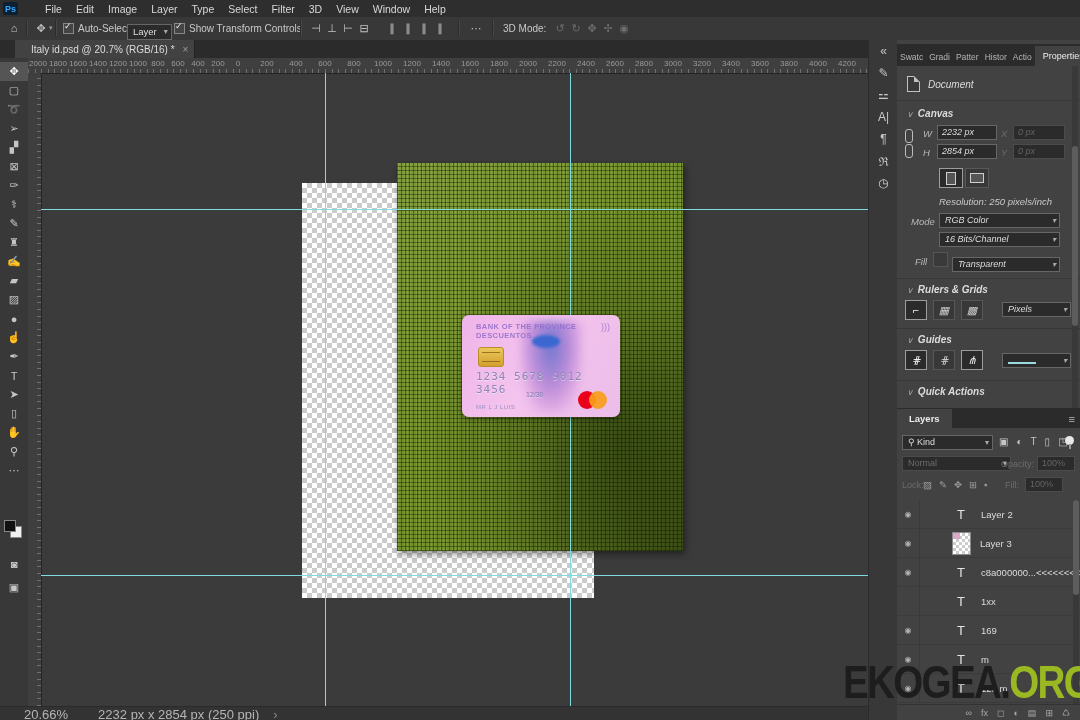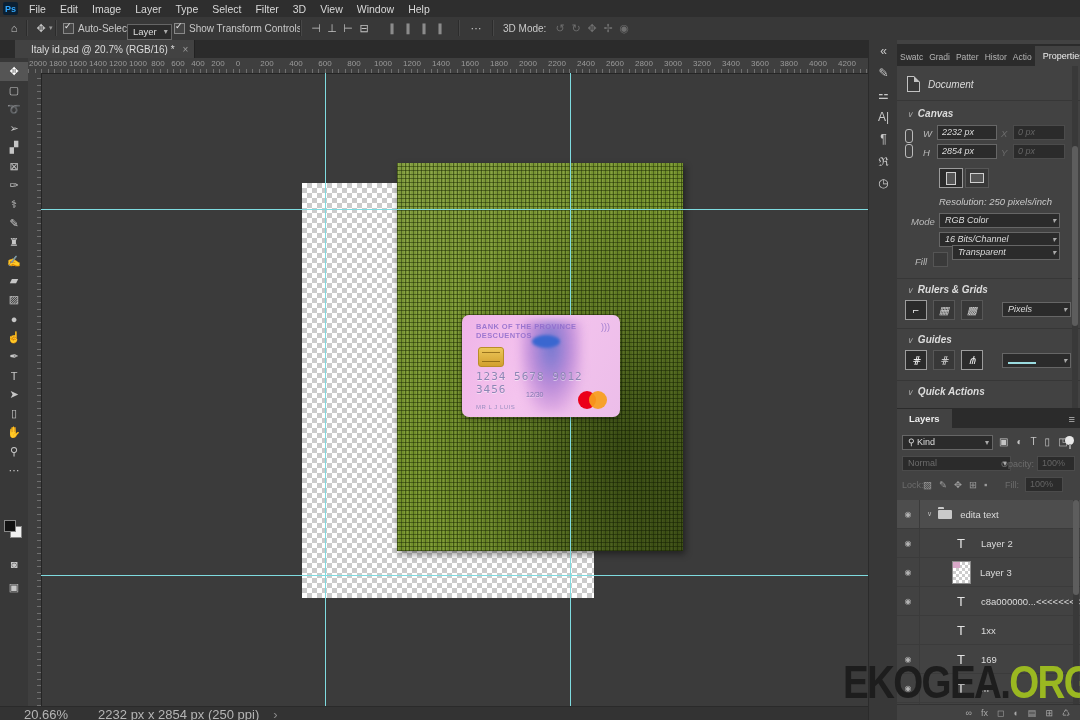--- a/index.html
+++ b/index.html
@@ -1,21 +1,21 @@
 <!DOCTYPE html>
 <html><head>
 <meta charset="utf-8">
 <style>
   html,body{margin:0;padding:0;background:#222;}
   #root{position:relative;width:1080px;height:720px;background:#3b3b3b;overflow:hidden;
         font-family:"Liberation Sans",sans-serif;color:#d6d6d6;-webkit-user-select:none;}
   
   #menubar{position:absolute;left:0;top:0;width:1080px;height:17px;background:#2e2e2e;
            display:flex;align-items:center;border-bottom:1px solid #262626;}
-  #pslogo{width:15px;height:13px;margin:0 4px 0 3px;background:#0b2033;color:#31a8ff;
+  #pslogo{width:15px;height:13px;margin:0 20px 0 3px;background:#0b2033;color:#31a8ff;
           font-size:9px;font-weight:bold;display:flex;align-items:center;justify-content:center;border-radius:2px;}
   .menu-item{font-size:10.5px;color:#d8d8d8;padding:0 7px;line-height:16px;cursor:default;}
   
   #optbar{position:absolute;left:0;top:17px;width:1080px;height:23px;background:#383838;border-bottom:1px solid #2a2a2a;}
   #optbar .ob{position:absolute;top:0;height:22px;display:flex;align-items:center;font-size:10px;color:#c9c9c9;}
   .vsep{position:absolute;top:3px;width:1px;height:16px;background:#2c2c2c;border-right:1px solid #474747;}
   .chk{width:9px;height:9px;border:1px solid #888;background:#444;margin-right:4px;position:relative;flex:none;}
   .chk::after{content:"✓";position:absolute;left:0px;top:-3px;font-size:9px;color:#e8e8e8;}
   .dd{background:#2b2b2b;border:1px solid #666;height:14px;line-height:14px;font-size:9.5px;color:#ddd;
       padding:0 14px 0 5px;position:relative;white-space:nowrap;}
@@ -467,21 +467,21 @@
         </div>
 
       <div class="plabel" style="left:42px;top:130px;color:#c9c9c9;">Resolution: 250 pixels/inch</div>
 
       <div class="plabel" style="left:14px;top:150px;">Mode</div>
       <div class="pdd" style="left:42px;top:147px;width:100px;">RGB Color</div>
       <div class="pdd" style="left:42px;top:166px;width:100px;">16 Bits/Channel</div>
 
       <div class="plabel" style="left:18px;top:190px;">Fill</div>
       <div class="fillsw" style="left:36px;top:186px;"></div>
-      <div class="pdd" style="left:55px;top:179px;width:87px;">Transparent</div>
+      <div class="pdd" style="left:55px;top:191px;width:87px;">Transparent</div>
 
       <div class="divider" style="top:212px;"></div>
 
       <div class="sech" style="left:10px;top:218px;"><span class="car">∨</span><span>Rulers &amp; Grids</span></div>
       <div style="position:absolute;left:8px;top:234px;display:flex;gap:6px;">
 
       <span class="ibtn active" style="position:relative;">
             <span>⌐</span>
           </span>
           <span class="ibtn" style="position:relative;">
@@ -556,26 +556,20 @@
             <span class="lockico">✥</span>
             <span class="lockico">⊞</span>
             <span class="lockico">▪</span>
           </div>
         <span class="graylab" style="left:108px;top:3px;">Fill:</span>
         <div class="fld gray" style="left:128px;top:0;width:28px;">100%</div>
       </div>
 
       <div id="lrows">
 
-          <div class="lrow selected kind-group">
-            <span class="leye"></span>
-            <span class="ldisc">∨</span>
-            <span class="lico"></span>
-            <span class="lname">edita text</span>
-          </div>
 
           <div class="lrow kind-text">
             <span class="leye"></span>
 
             <span class="lico"></span>
             <span class="lname">Layer 2</span>
           </div>
 
           <div class="lrow kind-thumb">
             <span class="leye"></span>

